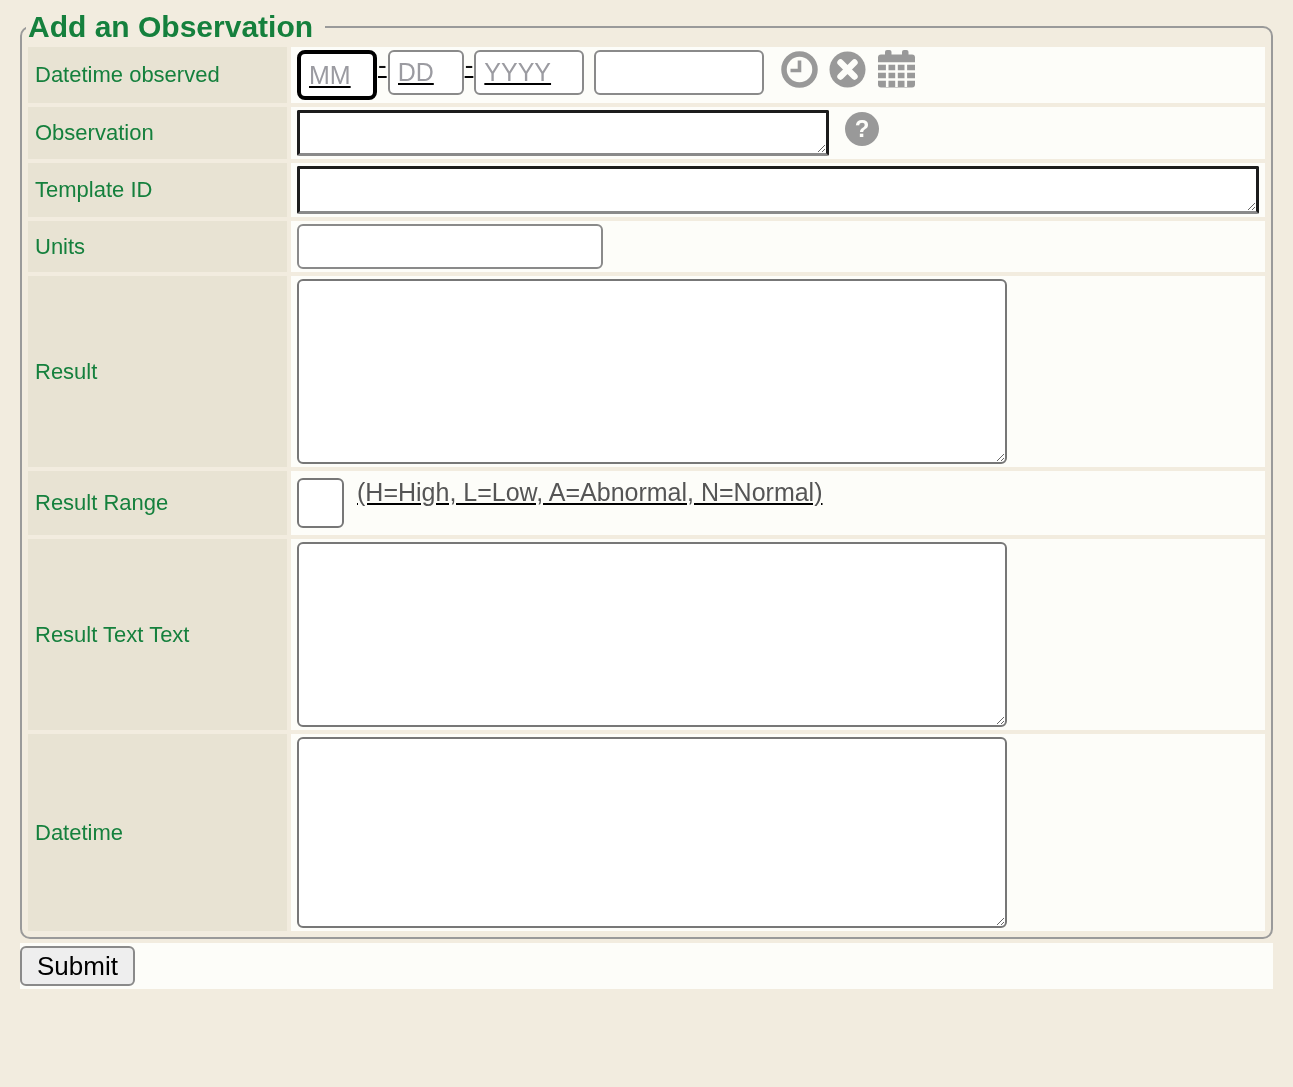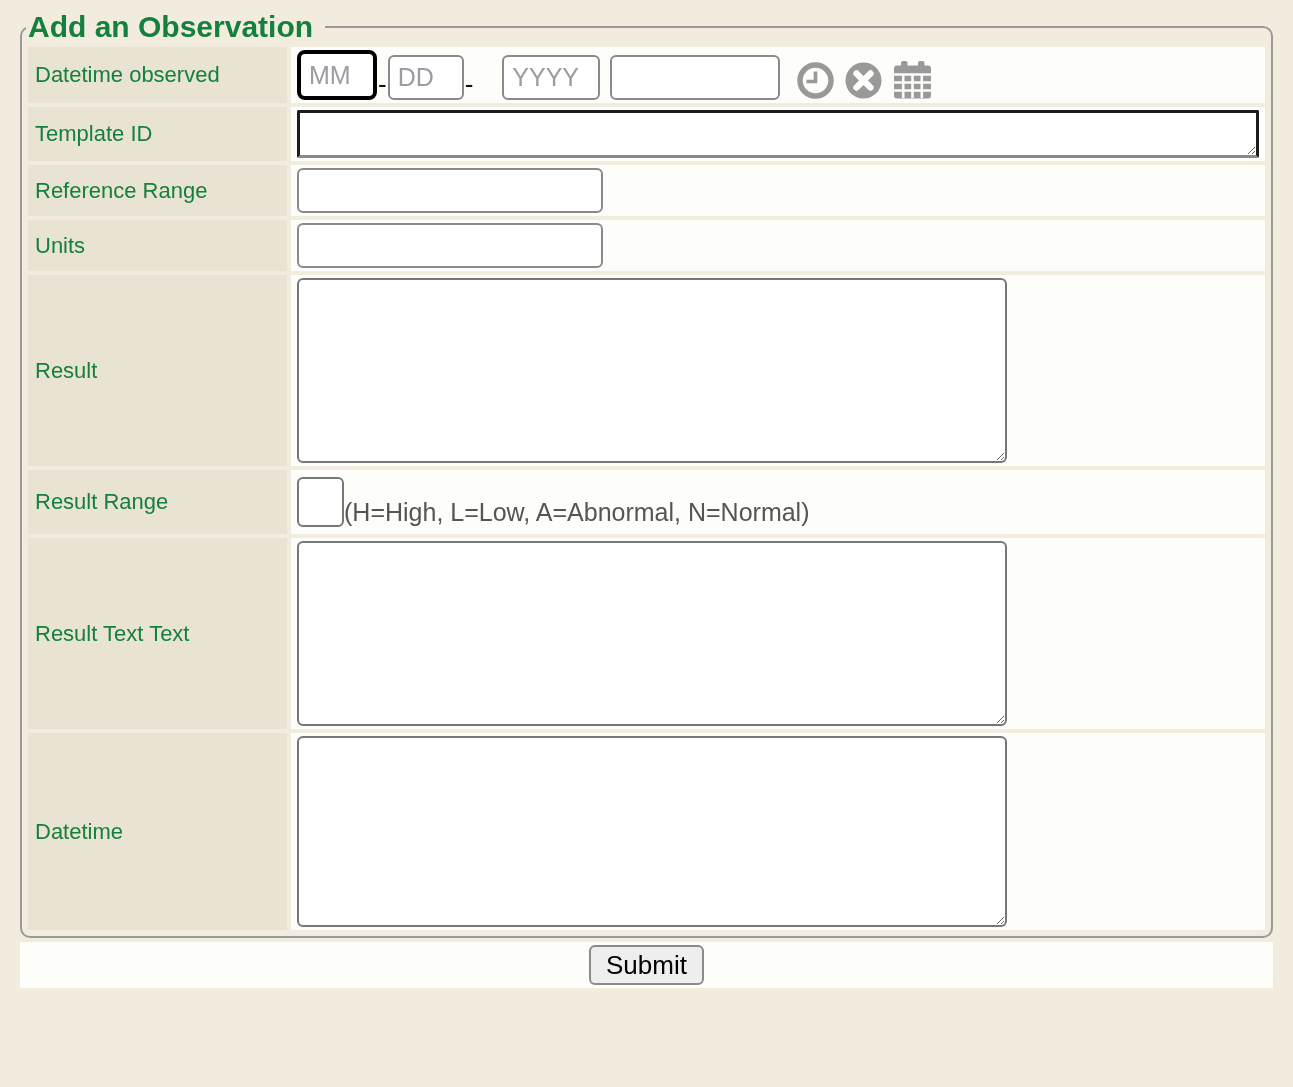--- a/index.html
+++ b/index.html
@@ -46,21 +46,22 @@
   }
 
   td.val {
     background: #fdfdf9;
     padding: 3px 6px;
     vertical-align: middle;
   }
 
   .cellflex {
     display: flex;
-    align-items: flex-end;
+    align-items: flex-start;
+    text-decoration: underline;
   }
 
   input, textarea, button {
     font-family: "Liberation Sans", sans-serif;
     color: #000;
     background: #fff;
   }
 
   input::placeholder, textarea::placeholder { color: #9b9ba1; }
 
@@ -74,21 +75,21 @@
     outline: none;
   }
 
   .month-input {
     width: 80px;
     height: 50px;
     border: 4px solid #000;
     border-radius: 8px;
   }
   .day-input   { width: 76px; }
-  .year-input  { width: 98px; margin-left: 28px; }
+  .year-input  { width: 110px; }
   .time-input  { width: 170px; margin-left: 10px; }
 
   .sep {
     font-size: 26px;
     color: #111;
     margin: 0 1px;
   }
 
   .icon-group {
     display: inline-flex;
@@ -134,33 +135,32 @@
     width: 47px;
     height: 50px;
     text-align: center;
     border-color: #777;
   }
   td.val.flag-cell { padding-top: 7px; padding-bottom: 7px; }
 
   .hint {
     font-size: 25px;
     color: #555;
-    margin-left: 0;
+    margin-left: 13px;
     white-space: nowrap;
   }
 
   .help-icon-wrap { margin-left: 14px; display: inline-flex; }
 
   .submit-row {
     margin: 4px 20px 0 20px;
     background: #fdfdf9;
     height: 46px;
     display: flex;
     align-items: center;
-    justify-content: center;
   }
 
   .submit-btn {
     font-size: 26px;
     background: #eeeeee;
     border: 2px solid #8a8a8a;
     border-radius: 6px;
     height: 40px;
     padding: 0 15px;
     cursor: pointer;
@@ -212,34 +212,42 @@
                     <line x1="20.5" y1="13.5" x2="20.5" y2="37"></line>
                     <line x1="29.8" y1="13.5" x2="29.8" y2="37"></line>
                   </g>
                 </svg>
               </span>
             </span>
           </div>
         </td>
       </tr>
 
+      <tr>
+        <td class="lbl">Observation</td>
+        <td class="val">
+          <div class="cellflex">
+            <textarea class="dark-area obs-area" style=""></textarea>
+            <span class="help-icon-wrap icon-btn">
+              <svg width="38" height="38" viewBox="0 0 38 38">
+                <circle cx="19" cy="19" r="17" fill="#999999"></circle>
+                <text x="19" y="27" text-anchor="middle" font-size="24" font-weight="bold" fill="#fdfdf9" font-family="Liberation Sans, sans-serif">?</text>
+              </svg>
+            </span>
+          </div>
+        </td>
+      </tr>
 
       <tr>
         <td class="lbl">Template ID</td>
         <td class="val">
           <textarea class="dark-area tpl-area" style=""></textarea>
         </td>
       </tr>
 
-      <tr>
-        <td class="lbl">Reference Range</td>
-        <td class="val">
-          <input class="txt-input mid-input" value="" style="">
-        </td>
-      </tr>
 
       <tr>
         <td class="lbl">Units</td>
         <td class="val">
           <input class="txt-input mid-input" value="" style="">
         </td>
       </tr>
 
       <tr>
         <td class="lbl">Result</td>

